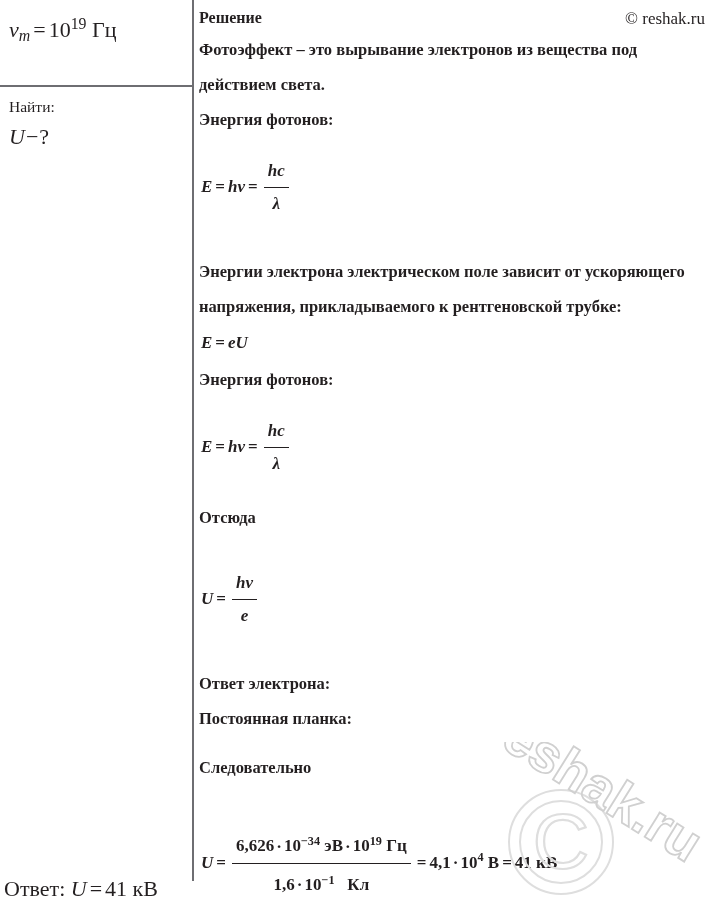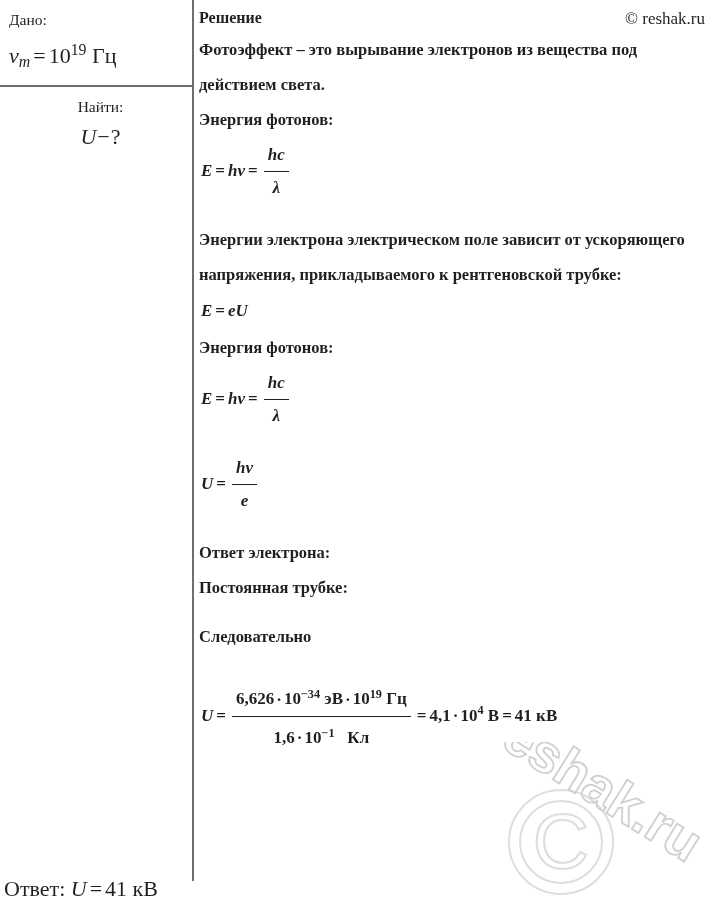--- a/index.html
+++ b/index.html
@@ -35,21 +35,20 @@
     position: absolute;
     left: 0px; top: 0px;
     width: 192px; height: 85px;
     padding: 7px 0 0 9px;
   }
   #find-panel {
     position: absolute;
     left: 0px; top: 87px;
     width: 192px;
     padding: 7px 0 0 9px;
-    text-align: center;
   }
   .panel-label {
     font-size: 15.5px;
     line-height: 26px;
     white-space: nowrap;
   }
   .panel-formula {
     font-size: 22px;
     line-height: 30px;
     white-space: nowrap;
@@ -91,21 +90,21 @@
   .mn { font-style: normal; }
   .mo { font-style: normal; padding: 0 3px; }
   .mtxt { font-style: normal; }
   .sub { font-size: 0.72em; vertical-align: -0.25em; font-style: italic; }
   .sup { font-size: 0.72em; vertical-align: 0.52em; font-style: normal; }
   .dot { font-style: normal; padding: 0 2px; }
   .frac {
     display: inline-block;
     vertical-align: middle;
     text-align: center;
-    margin: 0 3px;
+    margin: 16px 3px;
     position: relative;
     top: -0.05em;
   }
   .frac .num {
     display: block;
     padding: 0 4px 1px 4px;
     border-bottom: 1.4px solid #231f20;
     white-space: nowrap;
   }
   .frac .den {
@@ -140,21 +139,20 @@
   }
   #watermark svg { display: block; }
 </style>
 </head>
 <body>
 
 <div id="divider-vertical"></div>
 <div id="divider-horizontal"></div>
 
 <div id="given-panel">
-  <div class="panel-label">Дано:</div>
   <div class="panel-formula">
     <span class="mi">ν</span><span class="sub">m</span><span class="mo">=</span><span class="mn">10</span><span class="sup">19</span>&nbsp;<span class="mtxt">Гц</span>
   </div>
 </div>
 
 <div id="find-panel">
   <div class="panel-label">Найти:</div>
   <div class="panel-formula">
     <span class="mi">U</span><span class="mo" style="padding:0 1px">−</span><span class="mn">?</span>
   </div>
@@ -179,33 +177,34 @@
   <div class="sol-formula">
     <span class="mi">E</span><span class="mo">=</span><span class="mi">e</span><span class="mi">U</span>
   </div>
 
   <div class="sol-text">Энергия фотонов:</div>
 
   <div class="sol-formula">
     <span class="mi">E</span><span class="mo">=</span><span class="mi">h</span><span class="mi">ν</span><span class="mo">=</span><span class="frac"><span class="num mi">hc</span><span class="den mi">λ</span></span>
   </div>
 
+  <div class="sol-text">Отсюда</div>
 
   <div class="sol-spacer"></div>
 
   <div class="sol-formula">
     <span class="mi">U</span><span class="mo">=</span><span class="frac"><span class="num"><span class="mi">h</span><span class="mi">ν</span></span><span class="den mi">e</span></span>
   </div>
 
   <div class="sol-spacer"></div>
 
   <div class="sol-text">Ответ электрона:</div>
 
 
-  <div class="sol-text">Постоянная трубке:</div>
+  <div class="sol-text">Постоянная планка:</div>
 
 
   <div class="sol-spacer"></div>
 
   <div class="sol-text">Следовательно</div>
 
   <div class="sol-spacer" style="height:22px"></div>
 
   <div class="sol-formula">
     <span class="mi">U</span><span class="mo">=</span><span class="frac"><span class="num"><span class="mn">6,626</span><span class="dot">·</span><span class="mn">10</span><span class="sup">−34</span>&nbsp;<span class="mtxt">эВ</span><span class="dot">·</span><span class="mn">10</span><span class="sup">19</span>&nbsp;<span class="mtxt">Гц</span></span><span class="den"><span class="mn">1,6</span><span class="dot">·</span><span class="mn">10</span><span class="sup">−1</span>&nbsp;&nbsp;&nbsp;<span class="mtxt">Кл</span></span></span><span class="mo">=</span><span class="mn">4,1</span><span class="dot">·</span><span class="mn">10</span><span class="sup">4</span>&nbsp;<span class="mtxt">В</span><span class="mo">=</span><span class="mn">41</span>&nbsp;<span class="mtxt">кВ</span>

